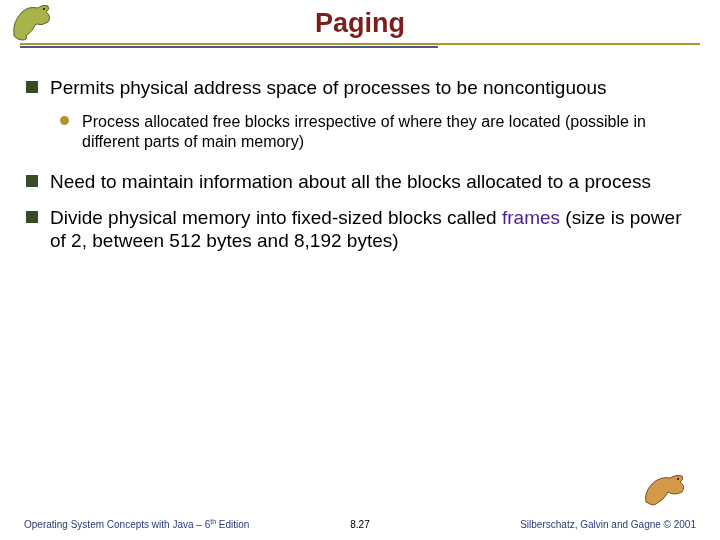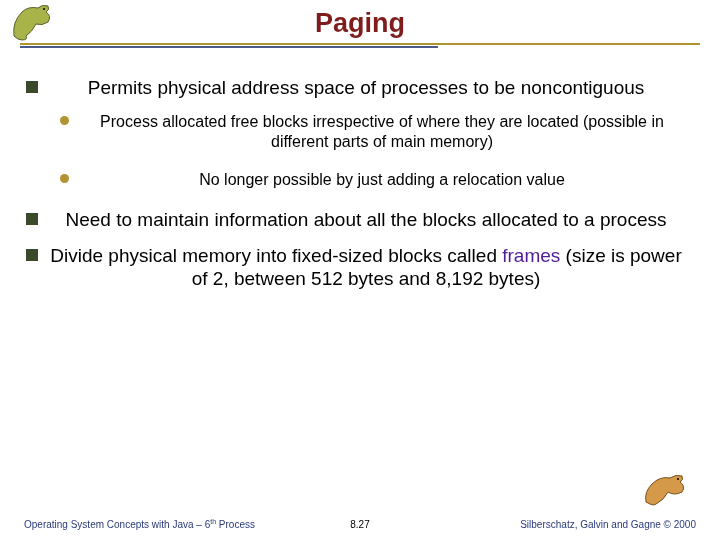--- a/index.html
+++ b/index.html
@@ -34,21 +34,20 @@
   }
   .underline-b {
     height: 2px;
     background: #4a5a8a;
     width: 58%;
     margin-left: 20px;
     margin-top: 1px;
   }
   .content {
     padding: 28px 38px 0 22px;
-    text-align: center;
   }
   .b1 {
     position: relative;
     padding-left: 28px;
     font-size: 19px;
     color: #000;
     line-height: 1.25;
     margin-bottom: 12px;
   }
   .b1::before {
@@ -112,33 +111,32 @@
   </div>
   <div class="title">Paging</div>
   <div class="underline-a"></div>
   <div class="underline-b"></div>
 </div>
 
 <div class="content">
   <div class="b1">Permits physical address space of processes to be noncontiguous</div>
   <div class="b2">Process allocated free blocks irrespective of where they are located (possible in different parts of main memory)</div>
 
-  <div class="b2">No longer possible by just adding a relocation value</div>
 
   <div class="b1">Need to maintain information about all the blocks allocated to a process</div>
 
   <div class="b1" id="b4">Divide physical memory into fixed-sized blocks called <span class="kw">frames</span> (size is power of 2, between 512 bytes and 8,192 bytes)</div>
 </div>
 
 <div class="dino-br">
   <svg width="50" height="40" viewBox="0 0 50 40">
     <path d="M4 34 Q2 24 10 16 Q18 8 28 10 Q34 6 40 8 Q42 12 38 14 Q44 18 40 24 Q32 28 26 24 Q22 32 14 36 Q12 38 8 36 Z" fill="#d49a4a" stroke="#7a5020" stroke-width="1"></path>
     <circle cx="36" cy="11" r="1" fill="#000"></circle>
   </svg>
 </div>
 
 <div class="footer">
   <span class="ft-left">
-    <span>Operating System Concepts with Java – 6</span><sup>th</sup><span> Process</span>
+    <span>Operating System Concepts with Java – 6</span><sup>th</sup><span> Edition</span>
   </span>
   <span class="ft-mid">8.27</span>
-  <span class="ft-right">Silberschatz, Galvin and Gagne © 2000</span>
+  <span class="ft-right">Silberschatz, Galvin and Gagne © 2001</span>
 </div>
 
 </body></html>

